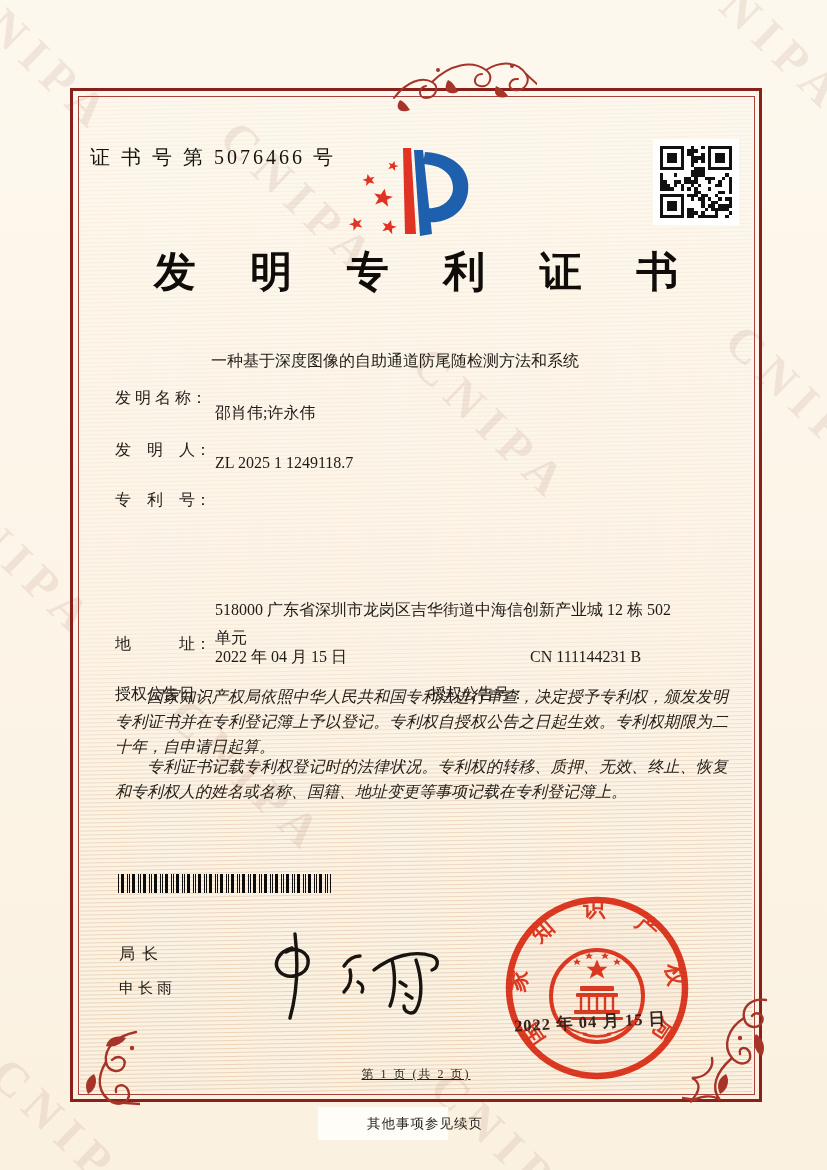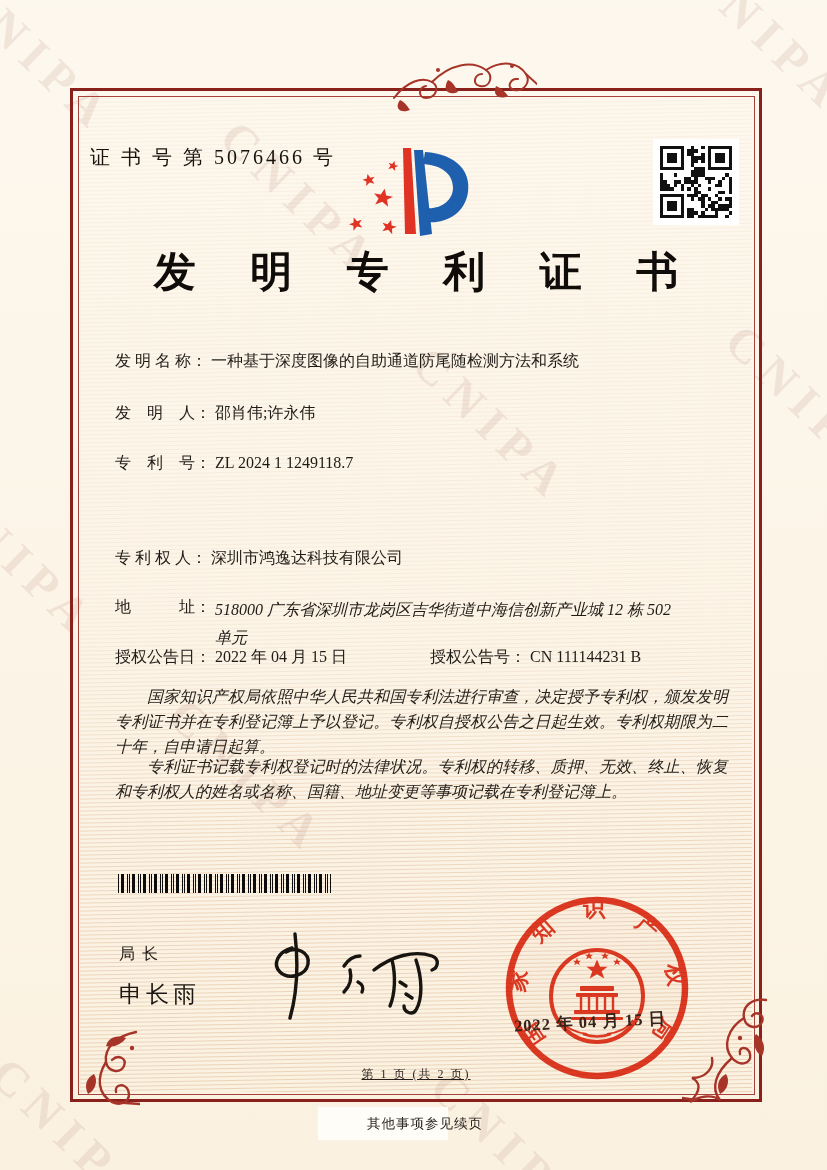--- a/index.html
+++ b/index.html
@@ -18,32 +18,32 @@
     -webkit-mask-image:linear-gradient(to bottom,rgba(0,0,0,.22) 0%,rgba(0,0,0,.28) 52%,rgba(0,0,0,.85) 72%,rgba(0,0,0,1) 100%);
     mask-image:linear-gradient(to bottom,rgba(0,0,0,.22) 0%,rgba(0,0,0,.28) 52%,rgba(0,0,0,.85) 72%,rgba(0,0,0,1) 100%);}
   .ornament{position:absolute;pointer-events:none;}
   .cert-no{position:absolute;left:90px;top:144px;font-size:20px;letter-spacing:3px;color:#16120e;}
   .logo{position:absolute;left:345px;top:138px;}
   .qr-box{position:absolute;left:653px;top:139px;width:86px;height:86px;background:#fff;
     display:flex;align-items:center;justify-content:center;}
   .title{position:absolute;left:78px;width:676px;top:244px;text-align:center;
     font-size:42px;font-weight:bold;letter-spacing:22px;text-indent:22px;color:#0f0c09;}
   .row{position:absolute;left:115px;width:616px;font-size:16px;line-height:22px;color:#1f1b16;}
-  .lbl{display:inline-block;vertical-align:top;white-space:pre;}
+  .lbl{display:inline-block;vertical-align:top;white-space:pre;margin-top:37px;}
   .val{display:inline-block;vertical-align:top;max-width:500px;margin-left:4px;}
-  .val-addr{width:464px;line-height:28px;word-break:break-all;font-style:italic;}
+  .val-addr{width:464px;line-height:28px;word-break:break-all;}
   .pair2{position:absolute;left:315px;top:0;white-space:nowrap;}
   .para{position:absolute;left:115px;width:613px;font-size:16px;line-height:25px;
     text-indent:2em;text-align:justify;color:#26211b;font-style:italic;}
   .barcode{position:absolute;left:118px;top:874px;width:213px;height:19px;
     background:repeating-linear-gradient(90deg,#0c0c0c 0 1.4px,transparent 1.4px 2.6px,
     #0c0c0c 2.6px 4.6px,transparent 4.6px 5.4px,#0c0c0c 5.4px 6px,transparent 6px 8.6px,
     #0c0c0c 8.6px 9.6px,transparent 9.6px 11px);}
   .director-title{position:absolute;left:119px;top:944px;font-size:16px;letter-spacing:7px;color:#1c1712;}
-  .director-name{position:absolute;left:119px;top:979px;font-size:23px;letter-spacing:4px;color:#1c1712;}
+  .director-name{position:absolute;left:119px;top:979px;font-size:15px;letter-spacing:4px;color:#1c1712;}
   .signature{position:absolute;left:248px;top:926px;}
   .seal{position:absolute;left:503px;top:894px;width:188px;height:188px;opacity:.94;mix-blend-mode:multiply;}
   .seal-date{position:absolute;left:514px;top:1011px;width:170px;font-size:16.5px;font-weight:bold;
     letter-spacing:1px;color:#33241c;transform:rotate(-3deg);white-space:nowrap;}
   .page-info{position:absolute;left:78px;width:676px;top:1066px;text-align:center;
     font-size:12px;letter-spacing:2px;color:#241f1a;text-decoration:underline;}
   .footer-band{position:absolute;left:318px;top:1107px;width:130px;height:33px;background:#fffdf8;}
   .footer-note{position:absolute;left:318px;top:1115px;width:130px;text-align:center;
     font-size:13.5px;letter-spacing:1px;color:#241f1a;margin-left:42px;}
 </style>
@@ -264,24 +264,21 @@
 
   <div class="title">发 明 专 利 证 书</div>
 
   <div class="row" style="top:350px">
     <span class="lbl">发 明 名 称：</span><span class="val">一种基于深度图像的自助通道防尾随检测方法和系统</span>
   </div>
   <div class="row" style="top:402px">
     <span class="lbl">发　明　人：</span><span class="val">邵肖伟;许永伟</span>
   </div>
   <div class="row" style="top:452px">
-    <span class="lbl">专　利　号：</span><span class="val">ZL 2024 1 1249118.7</span>
-  </div>
-  <div class="row" style="top:547px">
-    <span class="lbl">专 利 权 人：</span><span class="val">深圳市鸿逸达科技有限公司</span>
+    <span class="lbl">专　利　号：</span><span class="val">ZL 2025 1 1249118.7</span>
   </div>
   <div class="row" style="top:596px">
     <span class="lbl">地　　　址：</span><span class="val val-addr">518000 广东省深圳市龙岗区吉华街道中海信创新产业城 12 栋 502 单元</span>
   </div>
   <div class="row" style="top:646px">
     <span class="lbl">授权公告日：</span><span class="val">2022 年 04 月 15 日</span>
     <span class="pair2">
       <span class="lbl">授权公告号：</span><span class="val">CN 111144231 B</span>
     </span>
   </div>

